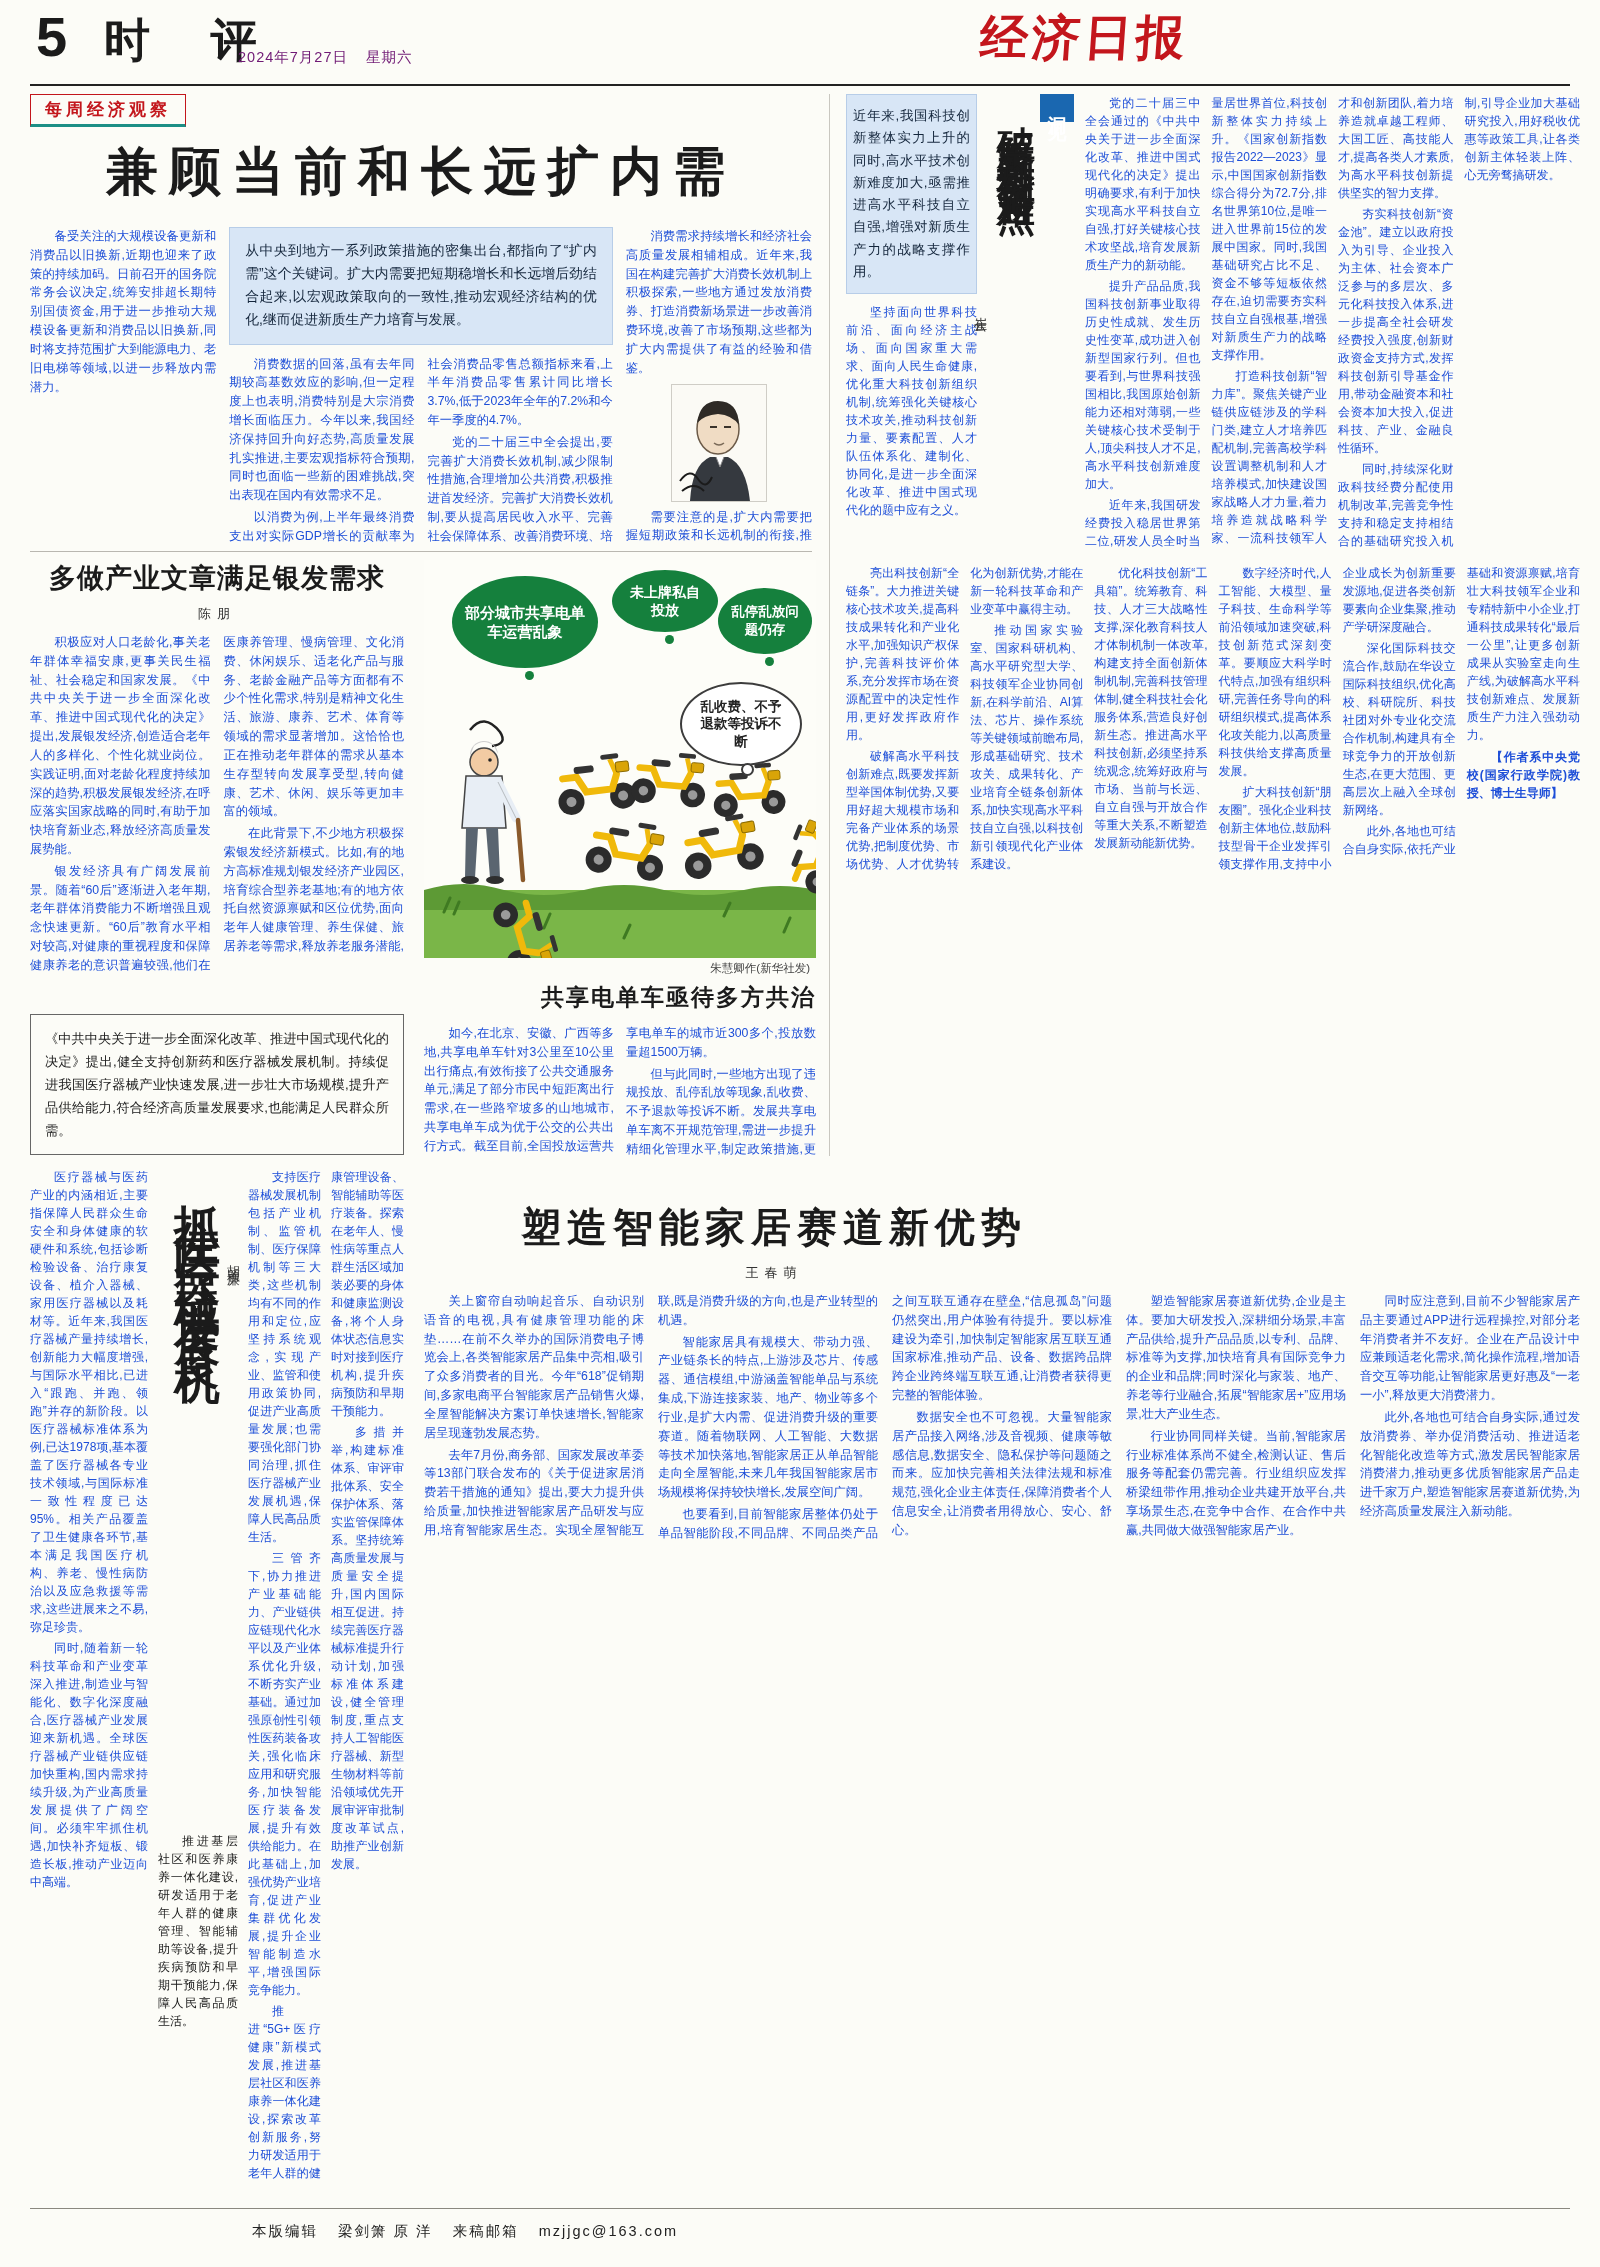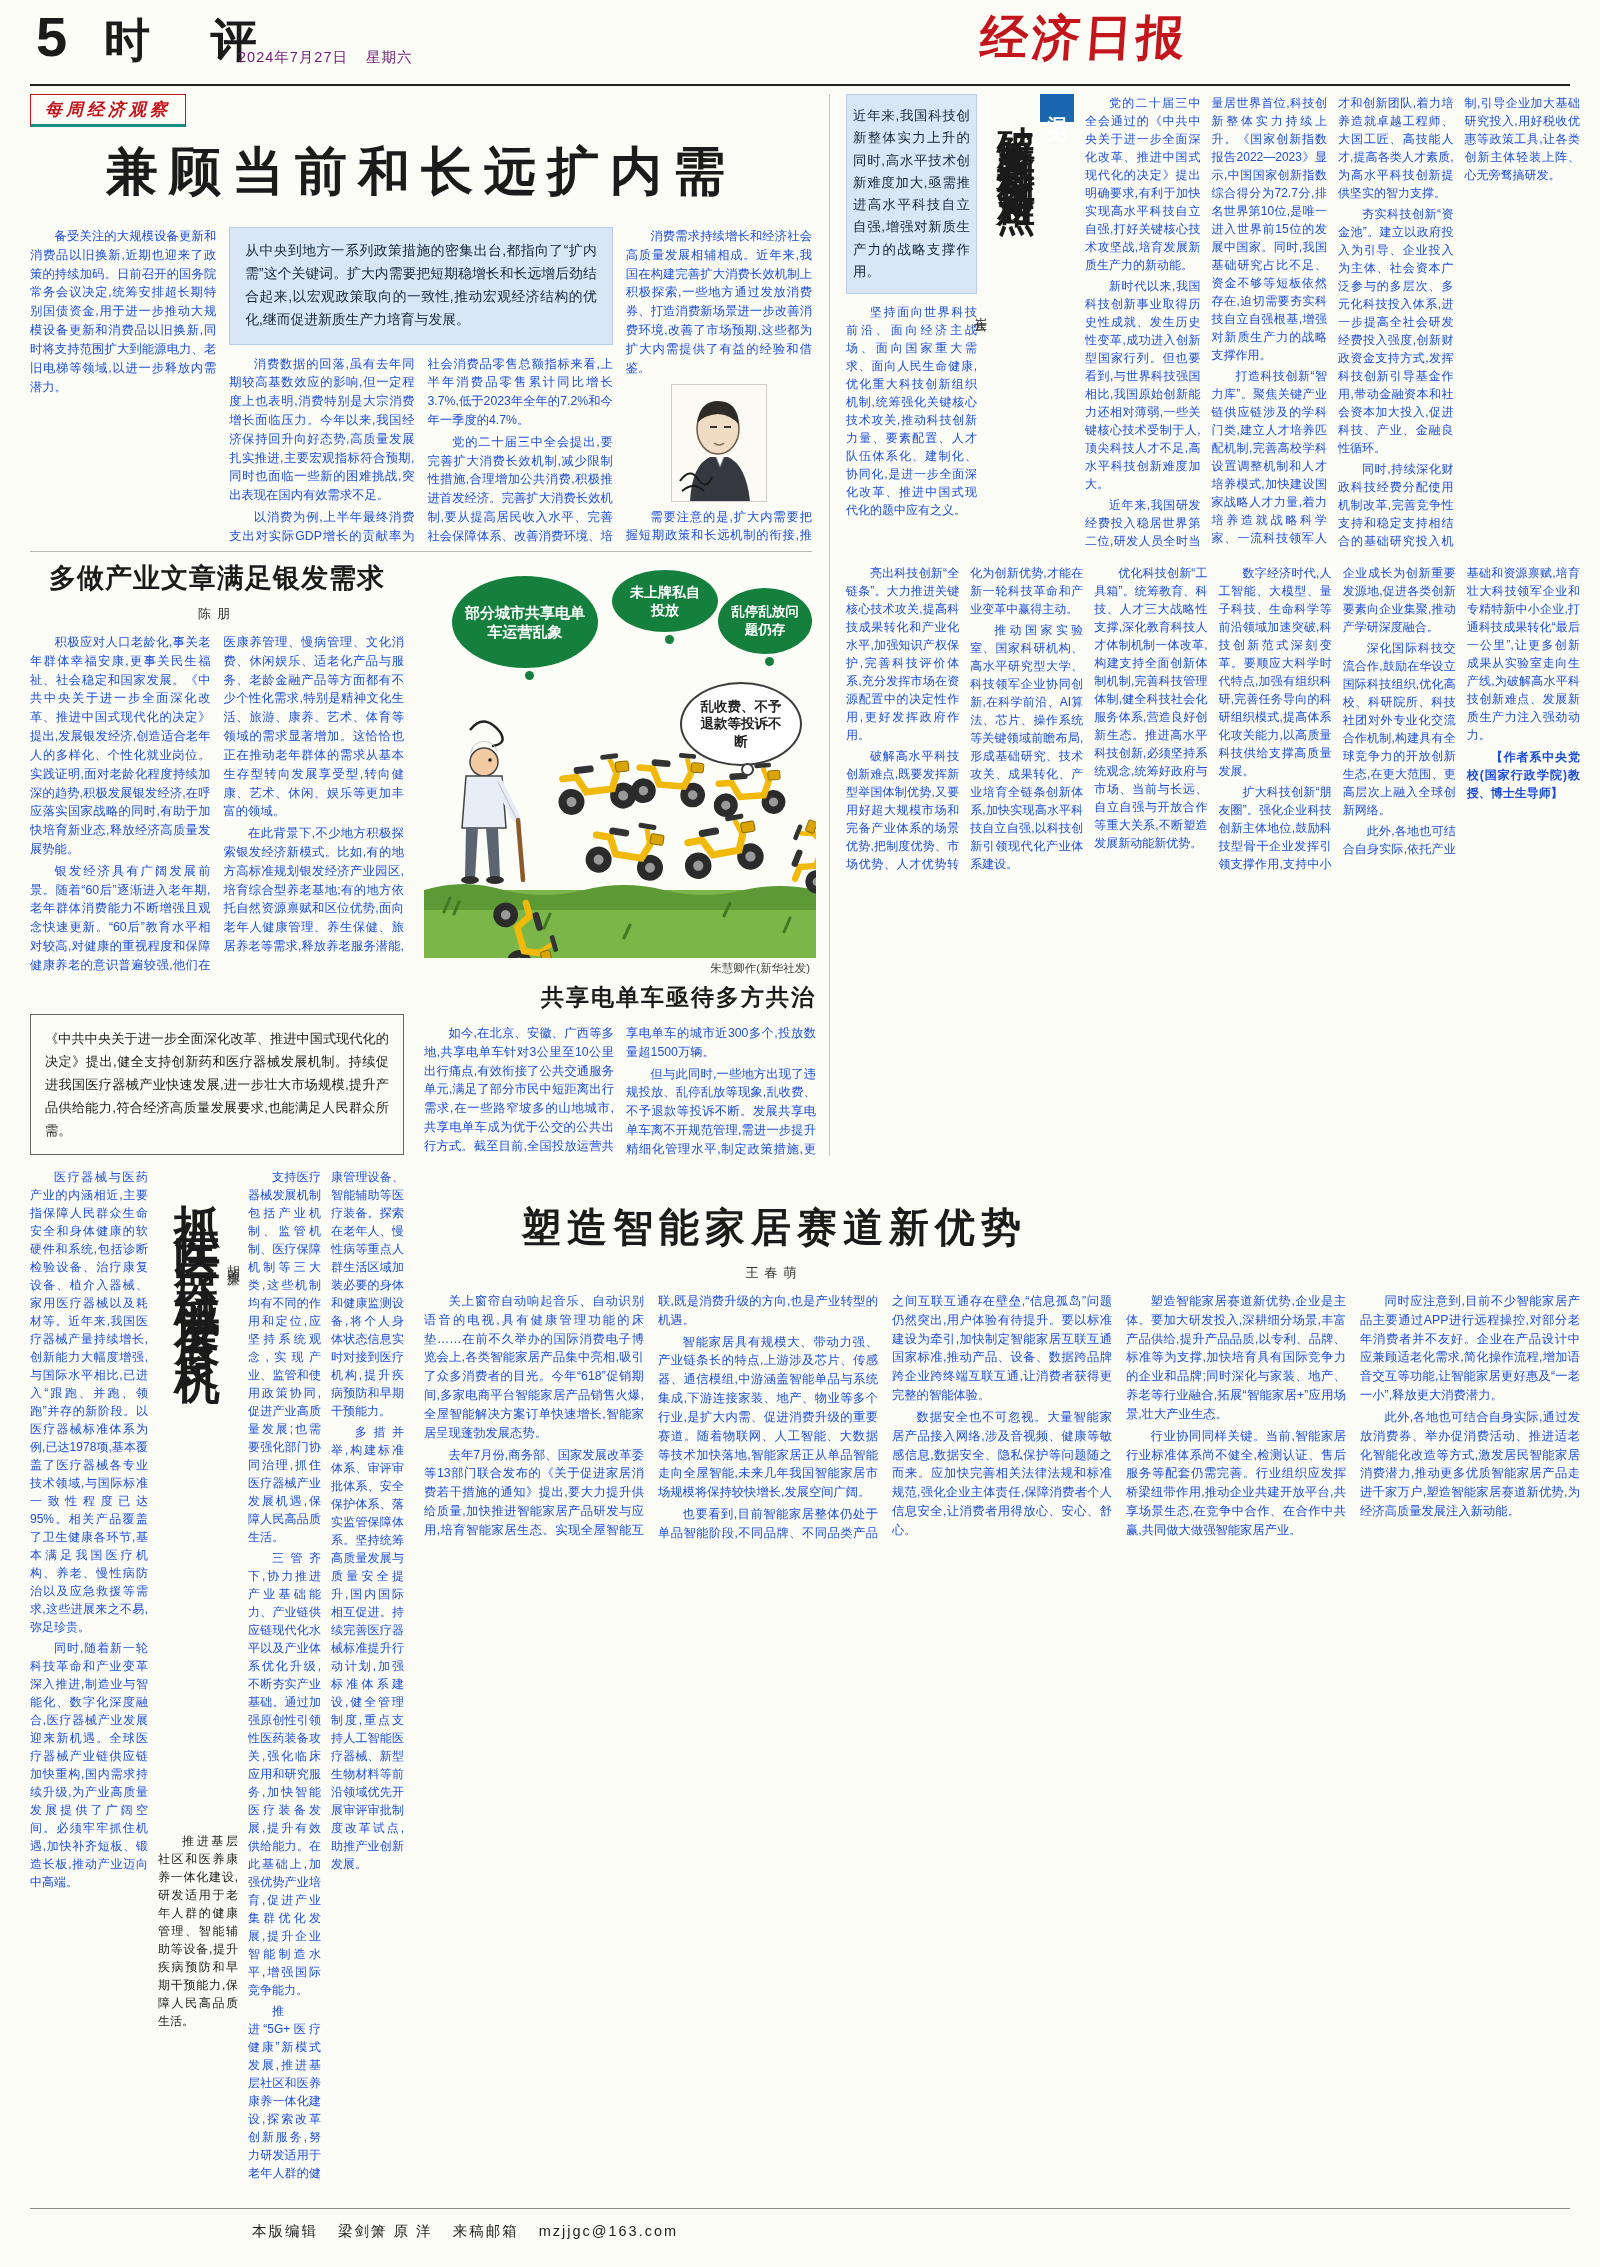--- a/index.html
+++ b/index.html
@@ -22,21 +22,21 @@
 
   
   .body-text p { font-size:12.3px; line-height:1.53; text-align:justify; text-indent:2em; color:#1d4ed8; margin-bottom:3px; }
   .note { font-size:12px; font-weight:bold; text-align:justify; text-indent:2em; color:#111; margin-top:4px; }
   .intro-box { background:#d8e6f6; border:1px solid #b7cde8; padding:12px 15px; font-size:13.8px;
                line-height:1.66; text-align:justify; color:#14263c; }
 
   
   .lead-block { left:30px; top:94px; width:782px; height:452px; overflow:hidden; }
   .lead-label { display:inline-block; border:1px solid #c3161c; border-bottom:3px solid #1d8f86;
-                color:#c3161c; font-size:17px; font-weight:bold; letter-spacing:4px; padding:3px 14px;font-style:italic; }
+                color:#c3161c; font-size:17px; font-weight:bold; letter-spacing:4px; padding:3px 14px; }
   .lead-headline { text-align:center; font-size:52px; font-weight:900; letter-spacing:11px; margin-top:10px; }
   .lead-body { display:flex; gap:13px; margin-top:20px; height:338px; overflow:hidden; }
   .lead-col { flex:1; overflow:hidden; }
   .lead-mid { flex:2.06; }
   .lead-mid-cols { column-count:2; column-gap:13px; column-fill:auto; margin-top:10px; height:236px; overflow:hidden; }
   .portrait { width:96px; height:118px; margin:6px auto; background:#fff; border:1px solid #cfcdc6; }
   .rule-under-lead { left:30px; top:551px; width:782px; }
 
   
   .main-vrule { left:829px; top:94px; height:1062px; }
@@ -165,21 +165,21 @@
             <p>坚持面向世界科技前沿、面向经济主战场、面向国家重大需求、面向人民生命健康,优化重大科技创新组织机制,统筹强化关键核心技术攻关,推动科技创新力量、要素配置、人才队伍体系化、建制化、协同化,是进一步全面深化改革、推进中国式现代化的题中应有之义。</p>
           </div>
       </div>
       <div class="insight-hcol">
         <div class="insight-tag">洞见</div>
         <h2 class="insight-headline">破解高水平科技创新难点</h2>
         <div class="insight-author">崔云</div>
       </div>
       <div class="insight-cols-top body-text">
           <p>党的二十届三中全会通过的《中共中央关于进一步全面深化改革、推进中国式现代化的决定》提出明确要求,有利于加快实现高水平科技自立自强,打好关键核心技术攻坚战,培育发展新质生产力的新动能。</p>
-          <p>新时代以来,我国科技创新事业取得历史性成就、发生历史性变革,成功进入创新型国家行列。但也要看到,与世界科技强国相比,我国原始创新能力还相对薄弱,一些关键核心技术受制于人,顶尖科技人才不足,高水平科技创新难度加大。</p>
+          <p>提升产品品质,我国科技创新事业取得历史性成就、发生历史性变革,成功进入创新型国家行列。但也要看到,与世界科技强国相比,我国原始创新能力还相对薄弱,一些关键核心技术受制于人,顶尖科技人才不足,高水平科技创新难度加大。</p>
           <p>近年来,我国研发经费投入稳居世界第二位,研发人员全时当量居世界首位,科技创新整体实力持续上升。《国家创新指数报告2022—2023》显示,中国国家创新指数综合得分为72.7分,排名世界第10位,是唯一进入世界前15位的发展中国家。同时,我国基础研究占比不足、资金不够等短板依然存在,迫切需要夯实科技自立自强根基,增强对新质生产力的战略支撑作用。</p>
           <p>打造科技创新“智力库”。聚焦关键产业链供应链涉及的学科门类,建立人才培养匹配机制,完善高校学科设置调整机制和人才培养模式,加快建设国家战略人才力量,着力培养造就战略科学家、一流科技领军人才和创新团队,着力培养造就卓越工程师、大国工匠、高技能人才,提高各类人才素质,为高水平科技创新提供坚实的智力支撑。</p>
           <p>夯实科技创新“资金池”。建立以政府投入为引导、企业投入为主体、社会资本广泛参与的多层次、多元化科技投入体系,进一步提高全社会研发经费投入强度,创新财政资金支持方式,发挥科技创新引导基金作用,带动金融资本和社会资本加大投入,促进科技、产业、金融良性循环。</p>
           <p>同时,持续深化财政科技经费分配使用机制改革,完善竞争性支持和稳定支持相结合的基础研究投入机制,引导企业加大基础研究投入,用好税收优惠等政策工具,让各类创新主体轻装上阵、心无旁骛搞研发。</p>
         </div>
     </div>
     <div class="insight-bottom body-text">
       <div>
           <p>亮出科技创新“全链条”。大力推进关键核心技术攻关,提高科技成果转化和产业化水平,加强知识产权保护,完善科技评价体系,充分发挥市场在资源配置中的决定性作用,更好发挥政府作用。</p>
           <p>破解高水平科技创新难点,既要发挥新型举国体制优势,又要用好超大规模市场和完备产业体系的场景优势,把制度优势、市场优势、人才优势转化为创新优势,才能在新一轮科技革命和产业变革中赢得主动。</p>

